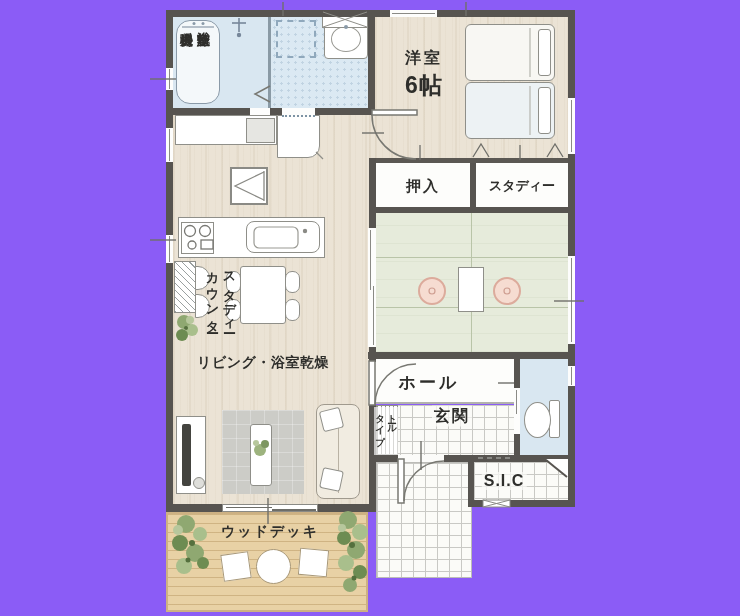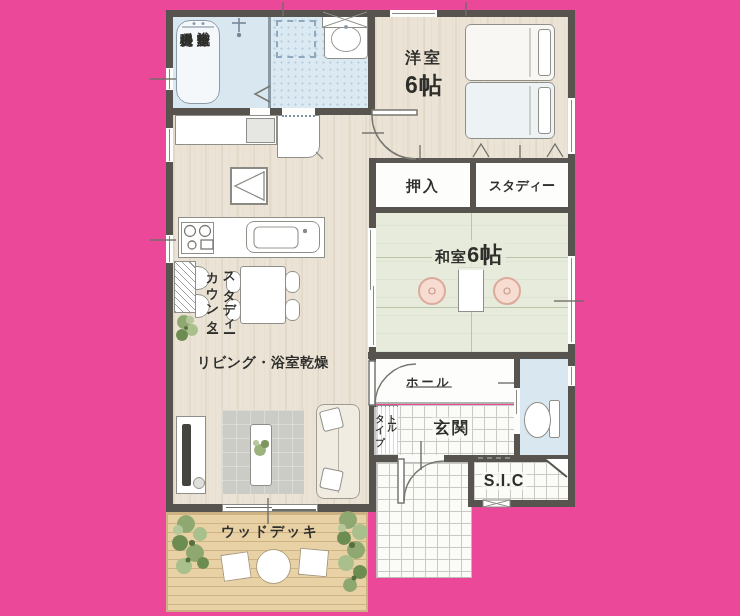--- a/index.html
+++ b/index.html
@@ -1,16 +1,16 @@
 <!DOCTYPE html>
 <html><head>
 <meta charset="utf-8">
 <style>
   html,body{margin:0;padding:0;background:#fff;}
-  #plan{position:relative;width:740px;height:616px;background:#ec4899;overflow:hidden;
+  #plan{position:relative;width:740px;height:616px;background:#8b5cf6;overflow:hidden;
         font-family:"Liberation Sans","DejaVu Sans",sans-serif;}
   .abs{position:absolute;box-sizing:border-box;}
   .wall{position:absolute;background:#575450;box-sizing:border-box;}
   .thinwall{position:absolute;background:#5b5853;box-sizing:border-box;}
   .floor{position:absolute;box-sizing:border-box;}
   .wood{background-color:#ebe3d5;
         background-image:repeating-linear-gradient(90deg,rgba(160,140,105,0.10) 0 2px,transparent 2px 16px),
                          repeating-linear-gradient(90deg,rgba(160,140,105,0.05) 0 1px,transparent 1px 7px);}
   .tatami{background-color:#e6ebdb;
         background-image:repeating-linear-gradient(0deg,rgba(150,165,130,0.10) 0 1px,transparent 1px 18px);}
@@ -317,33 +317,30 @@
     <span>浴室乾燥</span>
     <span>暖房機</span>
   </div>
 
   <div class="lbl" style="left:424px;top:58px;font-size:16px;letter-spacing:3px;">洋室</div>
   <div class="lbl" style="left:424px;top:85px;font-size:23px;letter-spacing:1px;">6帖</div>
 
   <div class="lbl" style="left:423px;top:186px;font-size:15px;letter-spacing:2px;">押入</div>
   <div class="lbl" style="left:522px;top:186px;font-size:13px;letter-spacing:0px;">スタディー</div>
 
-  <div class="lbl" style="left:469px;top:255px;font-size:15px;background:rgba(230,235,219,0.85);padding:0 3px;">
-    <span>和室</span><span style="font-size:22px;">6帖</span>
-  </div>
 
   <div class="vlbl" style="left:204px;top:263px;height:88px;font-size:13px;line-height:17px;letter-spacing:1px;">
     <span>スタディー</span>
     <span>カウンター</span>
   </div>
 
   <div class="lbl" style="left:263px;top:363px;font-size:14px;letter-spacing:0.5px;">リビング・浴室乾燥</div>
 
-  <div class="lbl" style="left:429px;top:382px;font-size:12px;letter-spacing:3px;text-decoration:underline;">ホール</div>
-  <div class="lbl" style="left:452px;top:428px;font-size:16px;letter-spacing:2px;background:rgba(251,251,248,0.7);padding:0 2px;">玄関</div>
+  <div class="lbl" style="left:429px;top:382px;font-size:17px;letter-spacing:3px;">ホール</div>
+  <div class="lbl" style="left:452px;top:416px;font-size:16px;letter-spacing:2px;background:rgba(251,251,248,0.7);padding:0 2px;">玄関</div>
 
   <div class="vlbl" style="left:374px;top:407px;height:48px;font-size:9.5px;line-height:12px;">
     <span style="background:rgba(255,255,255,0.65);">トール</span>
     <span style="background:rgba(255,255,255,0.65);">タイプ</span>
   </div>
 
   <div class="lbl" style="left:504px;top:481px;font-size:16px;letter-spacing:1px;background:rgba(251,251,248,0.7);padding:0 2px;">S.I.C</div>
 
   <div class="lbl" style="left:270px;top:532px;font-size:14px;letter-spacing:2px;">ウッドデッキ</div>
 </div>

